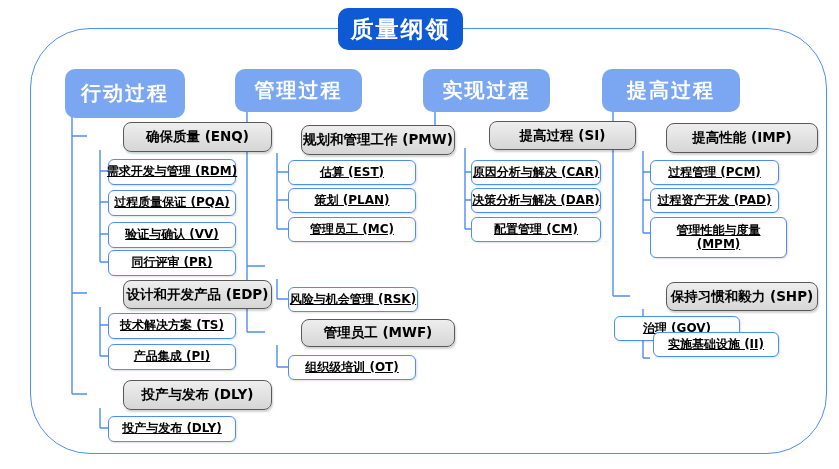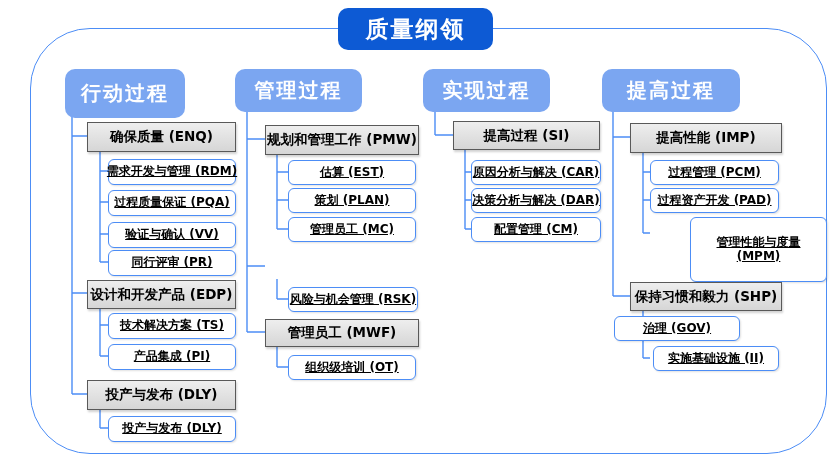--- a/index.html
+++ b/index.html
@@ -1,36 +1,36 @@
 <!DOCTYPE html>
 <html><head>
 <meta charset="utf-8">
 <style>
   html,body{margin:0;padding:0;background:#fff;}
   body{font-family:"DejaVu Sans","Liberation Sans",sans-serif;}
   .canvas{position:relative;width:839px;height:469px;background:#fff;overflow:hidden;}
   .frame{position:absolute;left:30px;top:28px;width:795px;height:424px;
          border:1.6px solid #4c8df6;border-radius:60px;z-index:0;}
   .lines{position:absolute;left:0;top:0;z-index:1;}
-  .title{position:absolute;left:338px;top:8px;width:155px;height:42px;
+  .title{position:absolute;left:338px;top:8px;width:125px;height:42px;
          background:#0d5ad4;border-radius:10px;color:#fff;font-weight:bold;
          font-size:23px;display:flex;align-items:center;justify-content:center;
          letter-spacing:2px;z-index:3;}
   .hdr{position:absolute;background:#7ba6f1;border-radius:10px;color:#fff;
        font-weight:bold;font-size:20px;display:flex;align-items:center;
        justify-content:center;letter-spacing:2px;z-index:2;}
   .gbox{position:absolute;background:linear-gradient(180deg,#eeeeee,#d6d6d6);
-        border:1.6px solid #595959;border-radius:0;display:flex;align-items:center;
+        border:1.6px solid #595959;border-radius:8px;display:flex;align-items:center;
         justify-content:center;font-weight:bold;font-size:13.5px;color:#000;
-        box-shadow:1px 2px 2px rgba(0,0,0,.18);white-space:nowrap;z-index:2;}
+        box-shadow:1px 2px 2px rgba(0,0,0,.18);white-space:nowrap;z-index:2;margin-left:36px;}
   .wbox{position:absolute;background:#fff;border:1.3px solid #4c8df6;border-radius:6px;
         display:flex;align-items:center;justify-content:center;font-weight:bold;
         font-size:12px;color:#000;box-shadow:1px 1px 2px rgba(0,0,0,.12);
         text-align:center;line-height:1.15;white-space:nowrap;z-index:2;text-decoration:underline;}
-  .wbox.wrap{white-space:normal;padding:16px 4px;margin-left:40px;}
+  .wbox.wrap{white-space:normal;padding:4px 4px;}
 </style>
 </head>
 <body>
 
 <div class="canvas">
 
   <div class="frame"></div>
 
   <svg class="lines" width="839" height="469">
     <path fill="none" stroke="#4c8df6" stroke-width="1.4" d="
@@ -78,15 +78,15 @@
   <div class="wbox" style="left:471px;top:188px;width:128px;height:23px">决策分析与解决 (DAR)</div>
   <div class="wbox" style="left:471px;top:217px;width:128px;height:23px">配置管理 (CM)</div>
 
   <div class="hdr" style="left:602px;top:69px;width:138px;height:43px">提高过程</div>
   <div class="gbox" style="left:630px;top:123px;width:150px;height:28px">提高性能 (IMP)</div>
   <div class="wbox" style="left:650px;top:160px;width:127px;height:23px">过程管理 (PCM)</div>
   <div class="wbox" style="left:650px;top:188px;width:127px;height:23px">过程资产开发 (PAD)</div>
   <div class="wbox wrap" style="left:650px;top:217px;width:127px;height:31px">管理性能与度量 (MPM)</div>
   <div class="gbox" style="left:630px;top:282px;width:150px;height:27px">保持习惯和毅力 (SHP)</div>
   <div class="wbox" style="left:614px;top:316px;width:124px;height:23px">治理 (GOV)</div>
-  <div class="wbox" style="left:653px;top:346px;width:124px;height:23px">实施基础设施 (II)</div>
+  <div class="wbox" style="left:653px;top:332px;width:124px;height:23px">实施基础设施 (II)</div>
 
 </div>
 
 </body></html>

